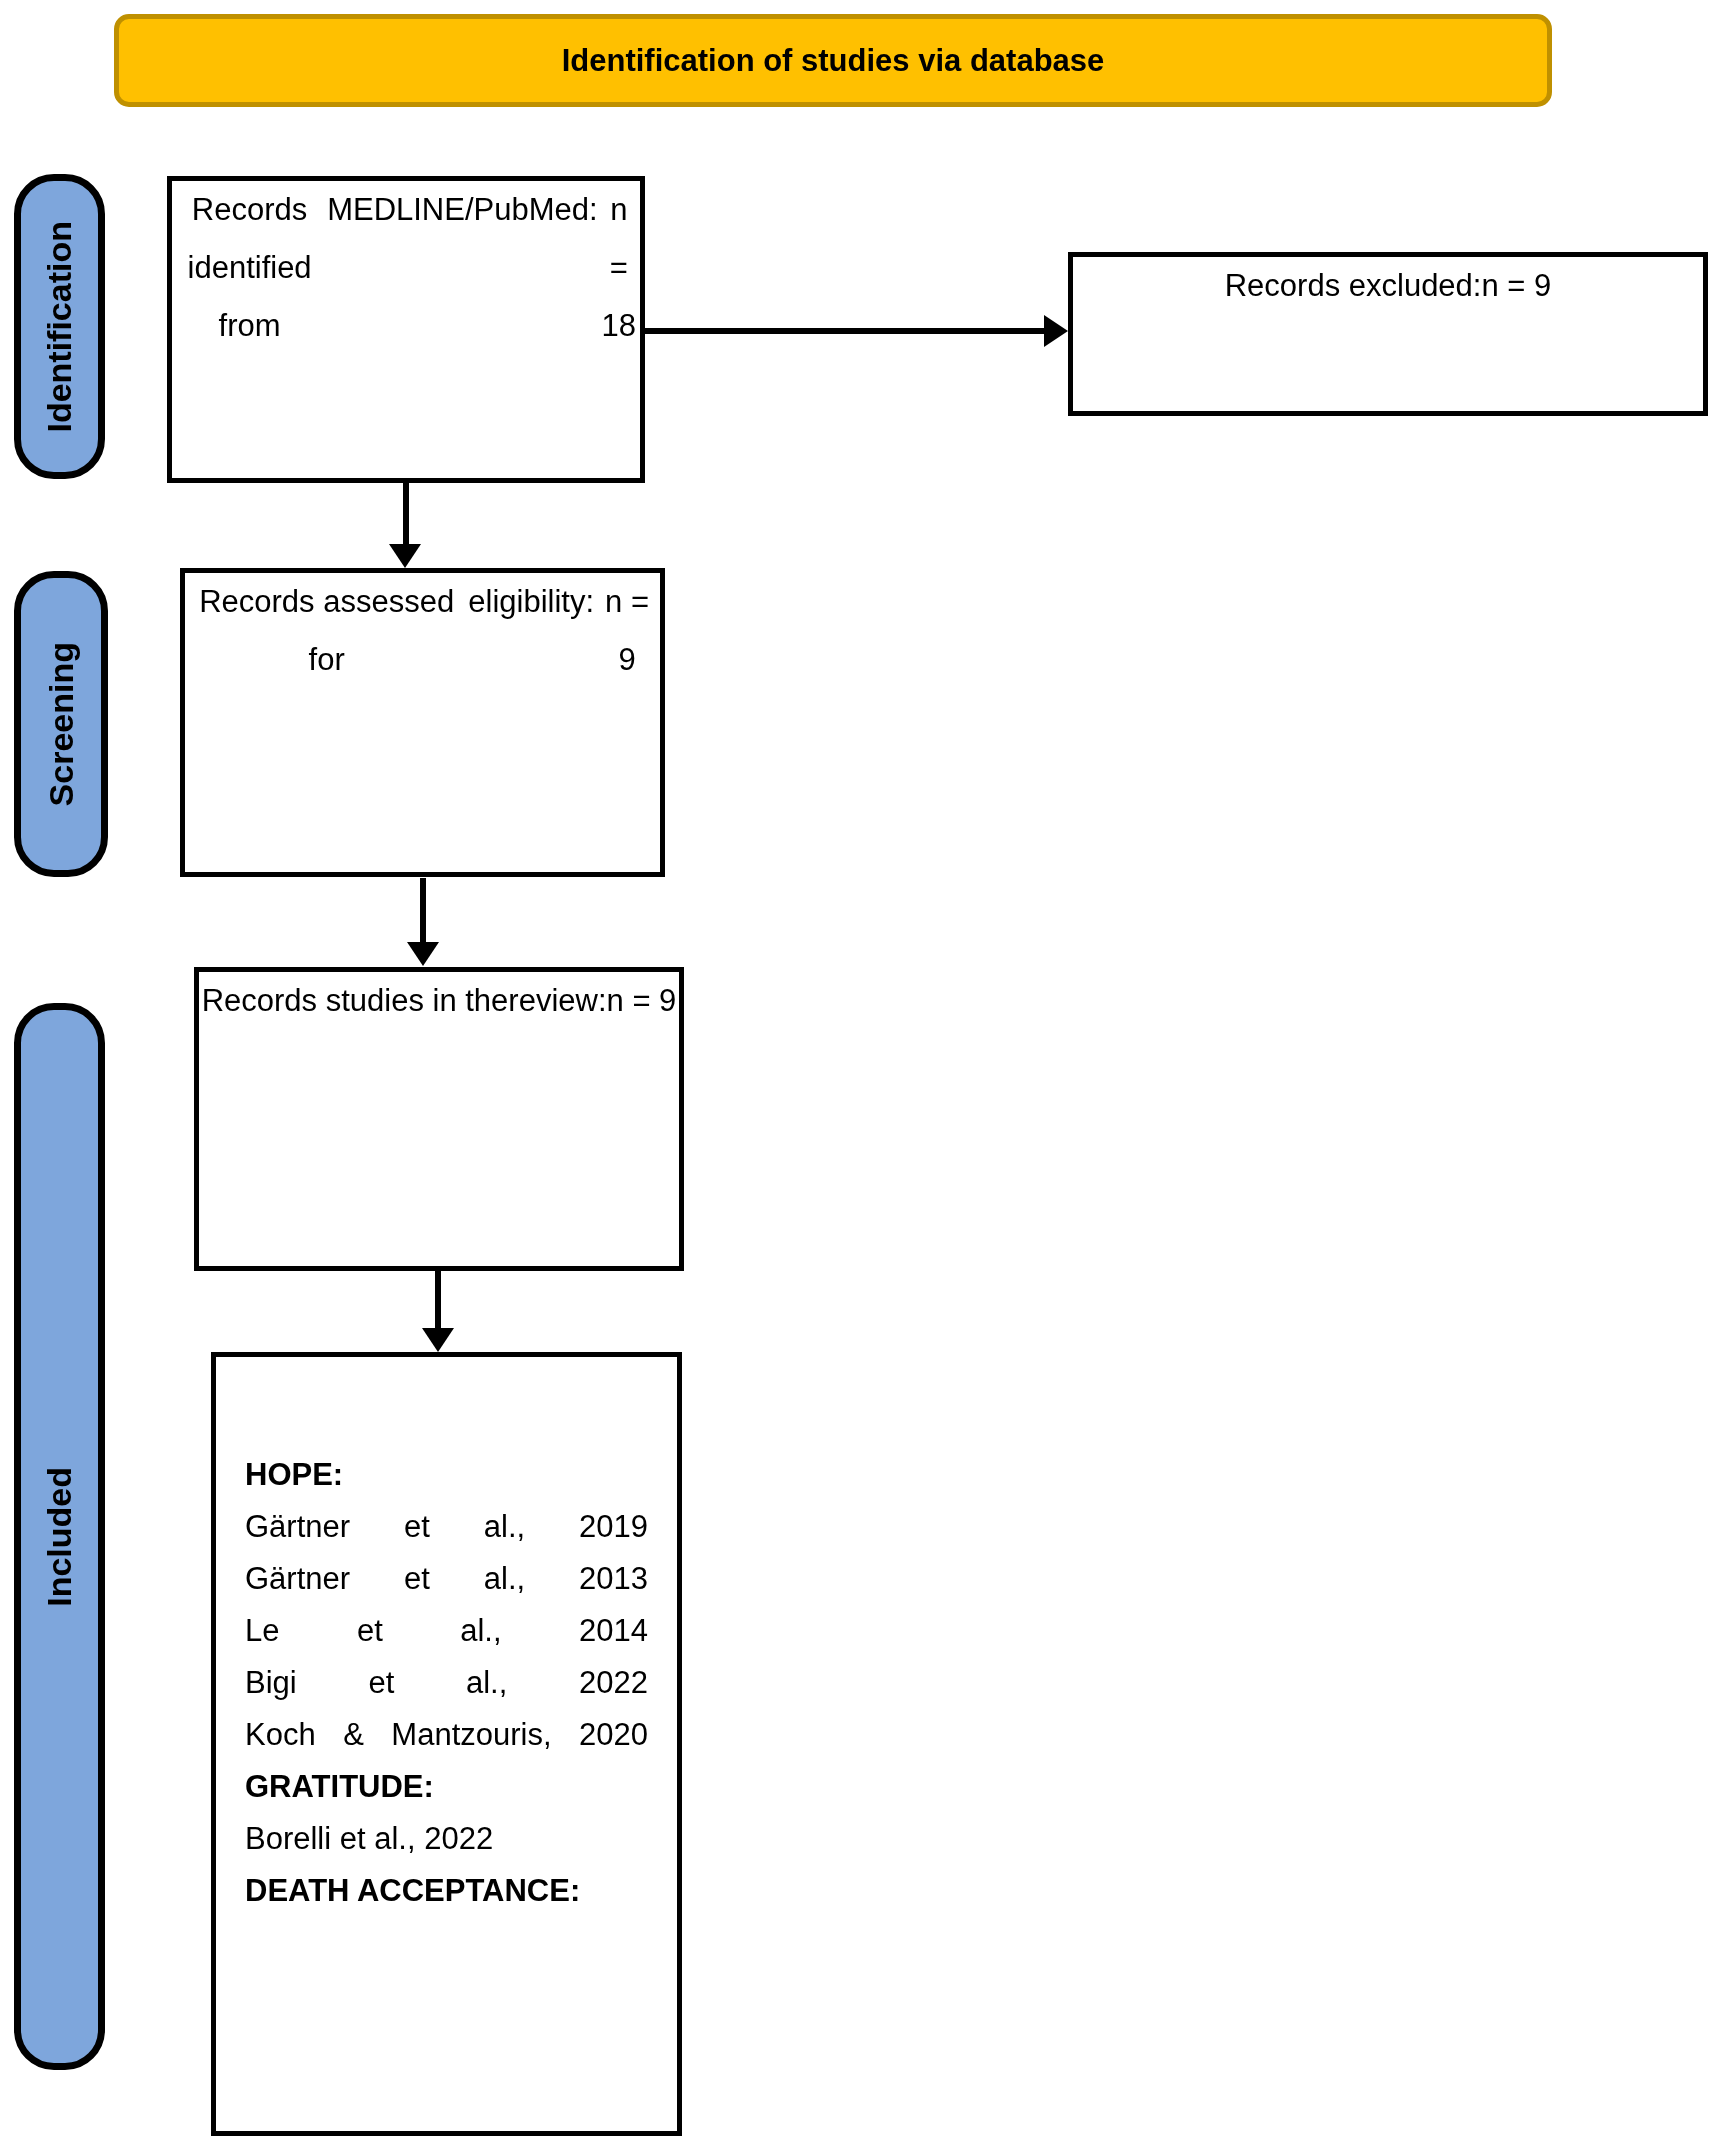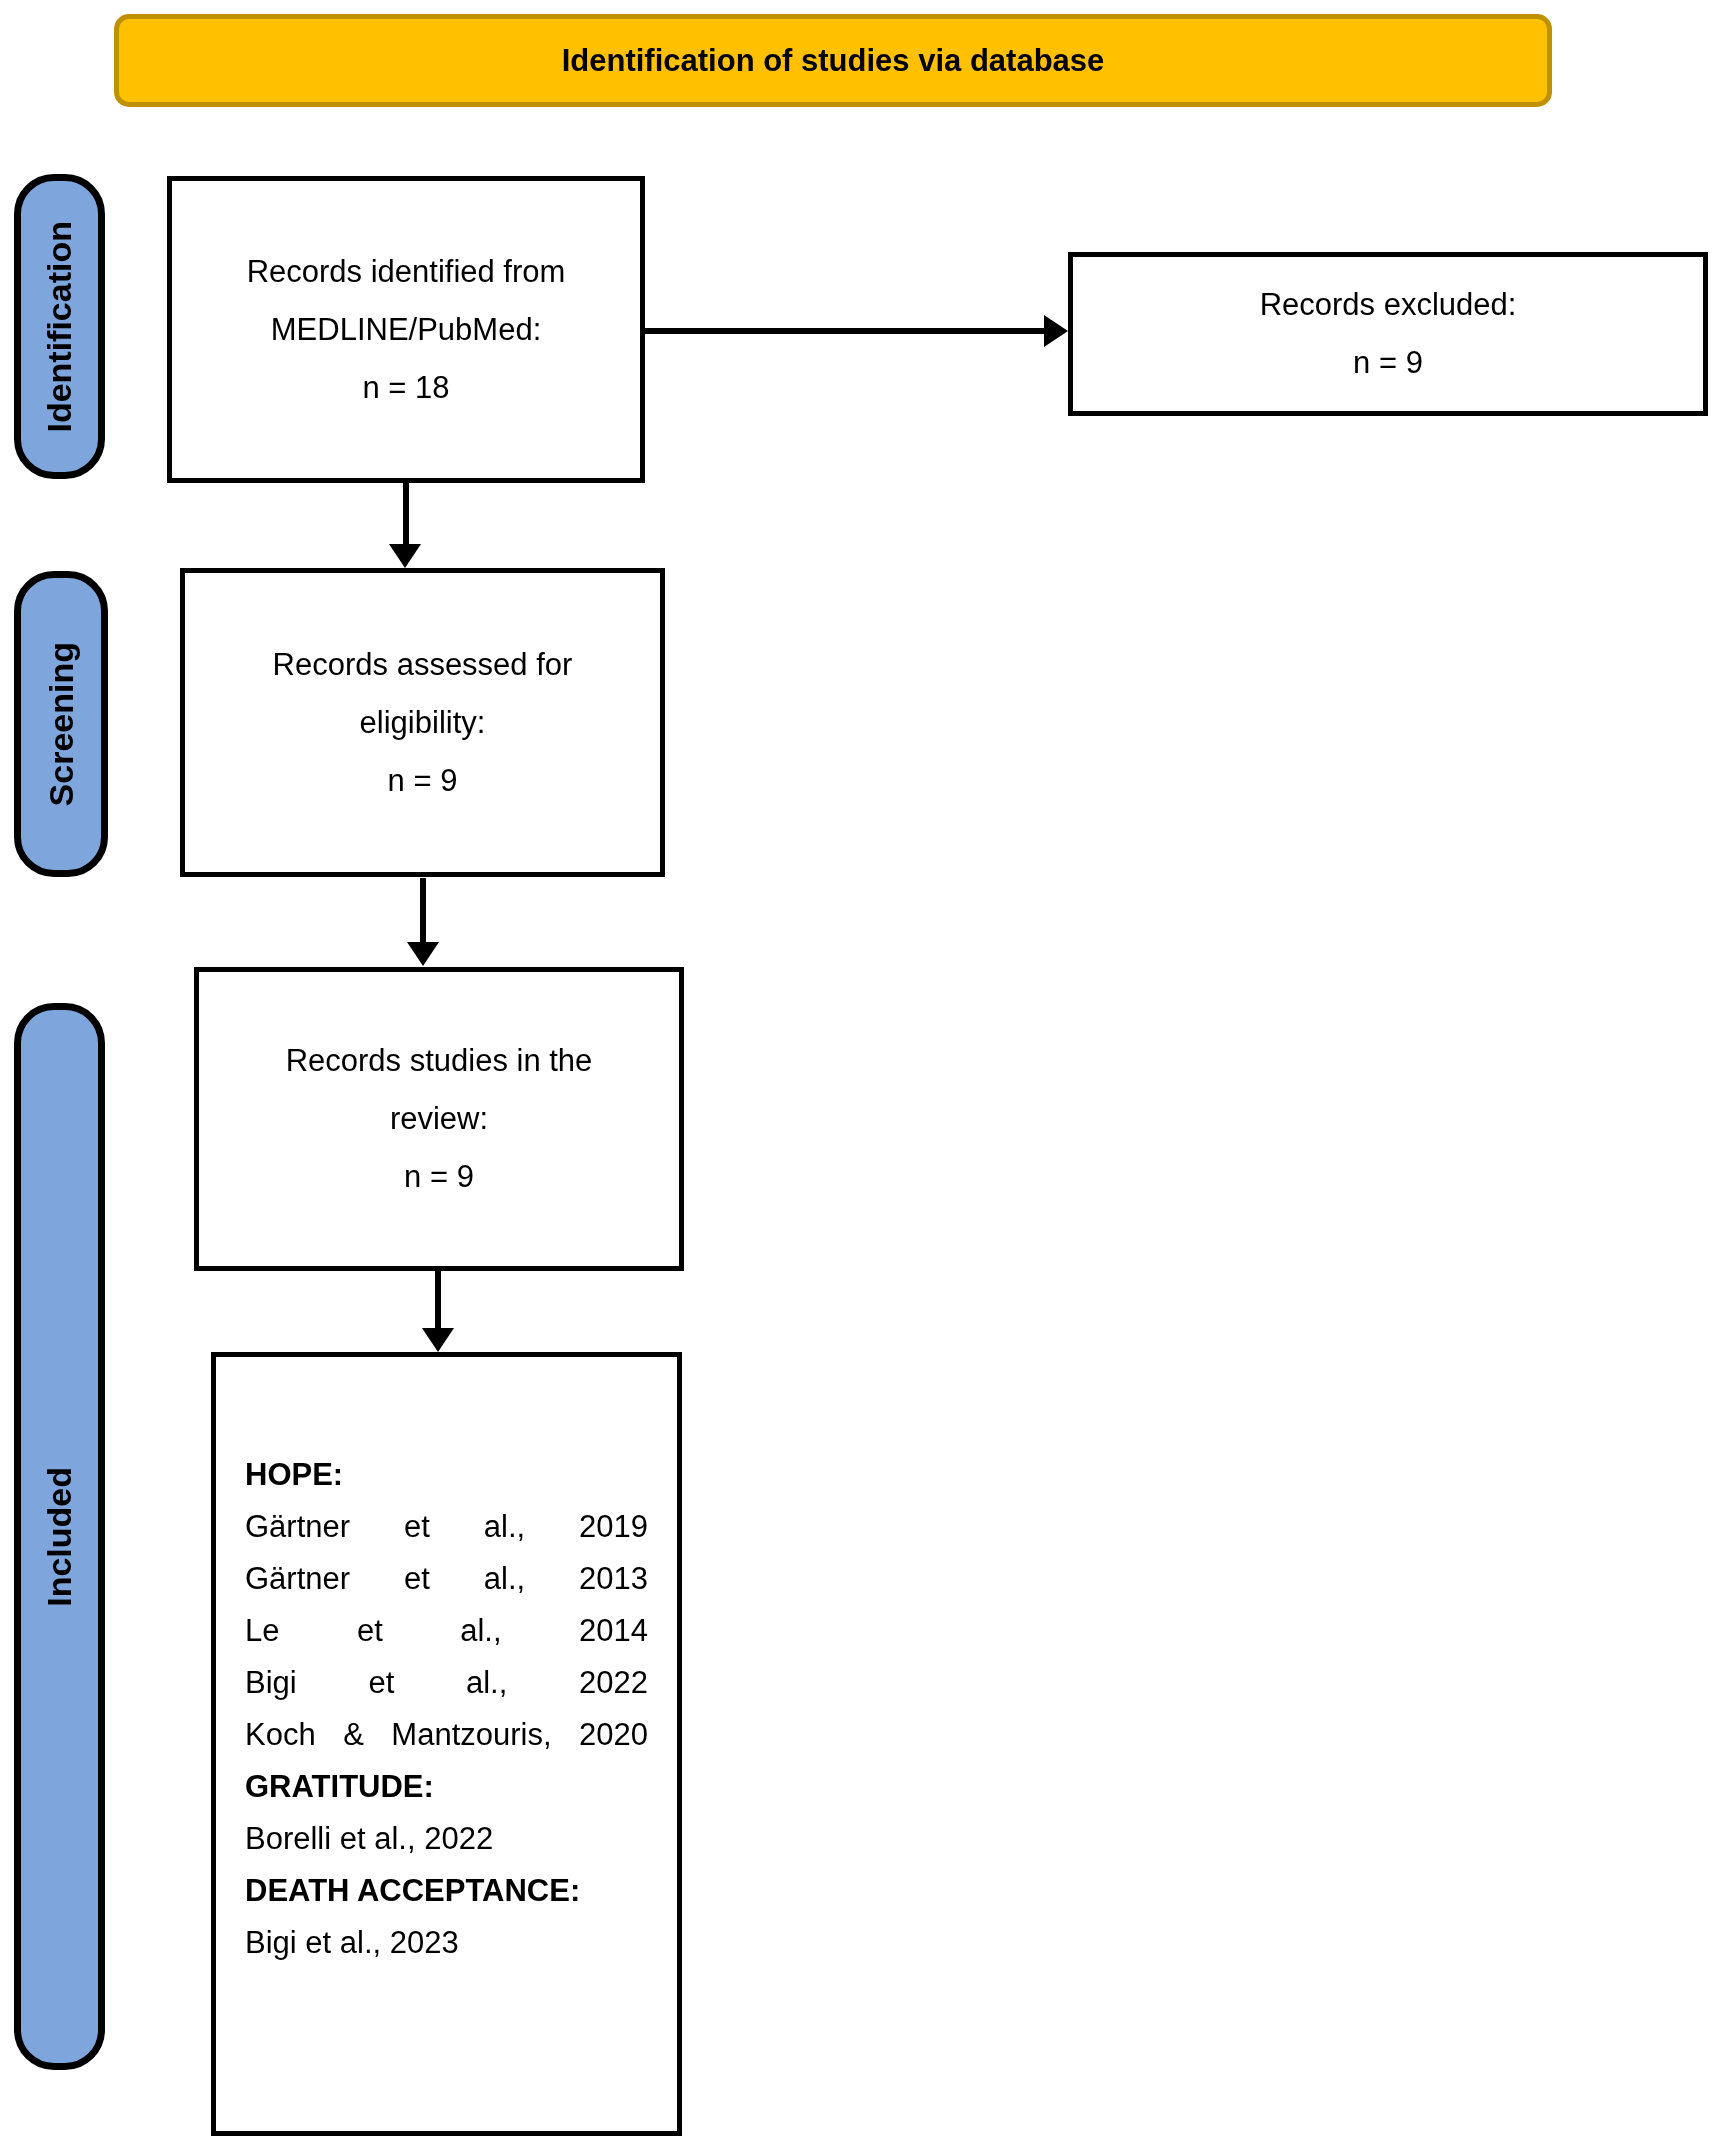--- a/index.html
+++ b/index.html
@@ -59,21 +59,21 @@
     font-size: 34px;
     white-space: nowrap;
   }
 
   
   .flowbox {
     position: absolute;
     background: var(--box-fill);
     border: 5.2px solid var(--outline);
     display: flex;
-    flex-direction: column;
+    flex-direction: row;
     justify-content: center;
     text-align: center;
     font-size: 31px;
     line-height: 58px;
   }
   #box-identified      { left: 167px;  top: 176px;  width: 478px; height: 307px; }
   #box-excluded        { left: 1068px; top: 252px;  width: 640px; height: 164px; }
   #box-assessed        { left: 180px;  top: 568px; width: 485px; height: 309px; }
   #box-included-review { left: 194px;  top: 967px; width: 490px; height: 304px; }
 
@@ -165,21 +165,20 @@
   <div id="box-studies">
     <div class="sline b">HOPE:</div>
     <div class="sline j">Gärtner et al., 2019</div>
     <div class="sline j">Gärtner et al., 2013</div>
     <div class="sline j">Le et al., 2014</div>
     <div class="sline j">Bigi et al., 2022</div>
     <div class="sline j">Koch &amp; Mantzouris, 2020</div>
     <div class="sline b">GRATITUDE:</div>
     <div class="sline">Borelli et al., 2022</div>
     <div class="sline b">DEATH ACCEPTANCE:</div>
-    <div class="sline">Bigi et al., 2023</div>
   </div>
 
   <div>
     <div class="shaft" id="a1-shaft"></div>
     <div class="tri-right" id="a1-head"></div>
   </div>
   <div>
     <div class="shaft" id="a2-shaft"></div>
     <div class="tri-down" id="a2-head"></div>
   </div>

